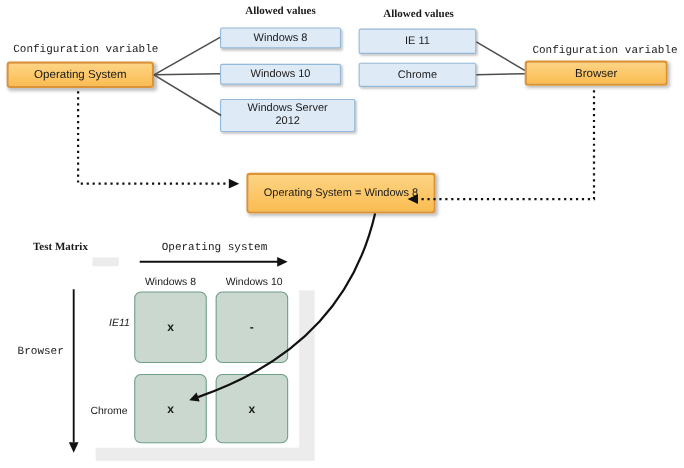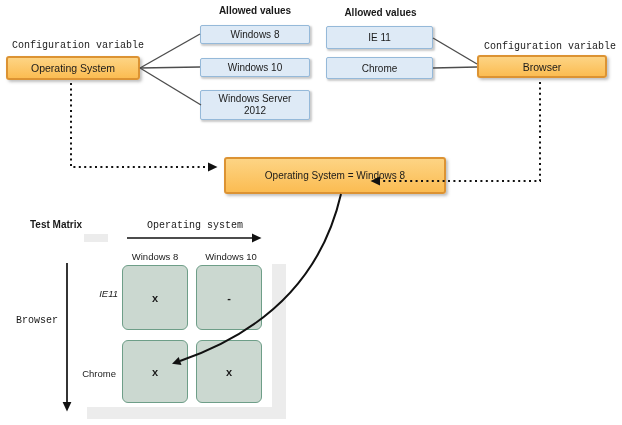--- a/index.html
+++ b/index.html
@@ -2,21 +2,21 @@
 <html><head>
 <meta charset="utf-8">
 <style>
   html,body{margin:0;padding:0;background:#fff;}
   .canvas{
     position:relative;width:622px;height:425px;background:#fff;overflow:hidden;
     font-family:"Liberation Sans",sans-serif;color:#1a1a1a;
   }
   .abs{position:absolute;}
   .lbl{font-size:10px;white-space:nowrap;font-family:Liberation Mono, monospace;}
-  .hdg{font-size:10px;font-weight:700;white-space:nowrap;text-align:center;}
+  .hdg{font-size:10px;font-weight:700;white-space:nowrap;text-align:center;font-family:Liberation Serif, serif;}
   .obox{
     background:linear-gradient(180deg,#FDD484 0%,#FBBC52 100%);
     border:2px solid #DC9333;border-radius:3px;
     box-shadow:2px 2px 3px rgba(130,130,130,.5);
     display:flex;align-items:center;justify-content:center;
     font-size:10.5px;text-align:center;box-sizing:border-box;z-index:2;
   }
   .bbox{
     background:#DEEAF6;border:1px solid #95B9D9;border-radius:2px;
     box-shadow:1.5px 1.5px 2px rgba(140,140,140,.45);
@@ -49,38 +49,38 @@
     <span>Operating System</span>
   </div>
 
   <div class="abs hdg" style="left:200px;top:5px;width:110px;">Allowed values</div>
   <div class="abs bbox" style="left:200px;top:25px;width:110px;height:19px;">
     <span>Windows 8</span>
   </div>
   <div class="abs bbox" style="left:200px;top:58px;width:110px;height:19px;">
     <span>Windows 10</span>
   </div>
-  <div class="abs bbox" style="left:200px;top:90px;width:110px;height:30px;">
+  <div class="abs bbox" style="left:200px;top:90px;width:123px;height:30px;">
     <span style="display:inline-block;width:74px;line-height:12px;">Windows Server 2012</span>
   </div>
 
   <div class="abs hdg" style="left:328px;top:7px;width:105px;">Allowed values</div>
   <div class="abs bbox" style="left:326px;top:26px;width:107px;height:23px;align-items:center;">
     <span>IE 11</span>
   </div>
   <div class="abs bbox" style="left:326px;top:57px;width:107px;height:22px;">
     <span>Chrome</span>
   </div>
 
   <div class="abs lbl" style="left:484px;top:41px;">Configuration variable</div>
   <div class="abs obox" style="left:477px;top:55px;width:130px;height:23px;">
     <span>Browser</span>
   </div>
 
-  <div class="abs obox" style="left:224px;top:157px;width:222px;height:37px;flex-direction:column;line-height:14px;font-size:10px;text-align:center;">
+  <div class="abs obox" style="left:224px;top:157px;width:172px;height:37px;flex-direction:column;line-height:14px;font-size:10px;text-align:center;">
     <span>Operating System = Windows 8</span>
   </div>
 
   <div class="abs hdg" style="left:30px;top:219px;text-align:center;">Test Matrix</div>
   <div class="abs shadowpanel" style="left:84px;top:234px;width:24px;height:8px;"></div>
 
   <div class="abs lbl" style="left:140px;top:220px;width:110px;text-align:center;">Operating system</div>
   <div class="abs lbl" style="left:16px;top:315px;width:48px;">Browser</div>
 
   <div class="abs shadowpanel" style="left:87px;top:264px;width:199px;height:155px;"></div>

